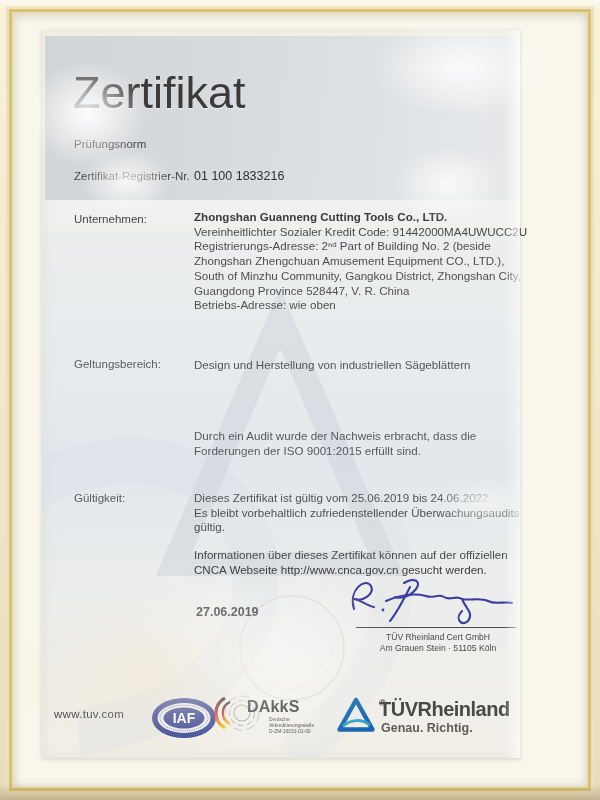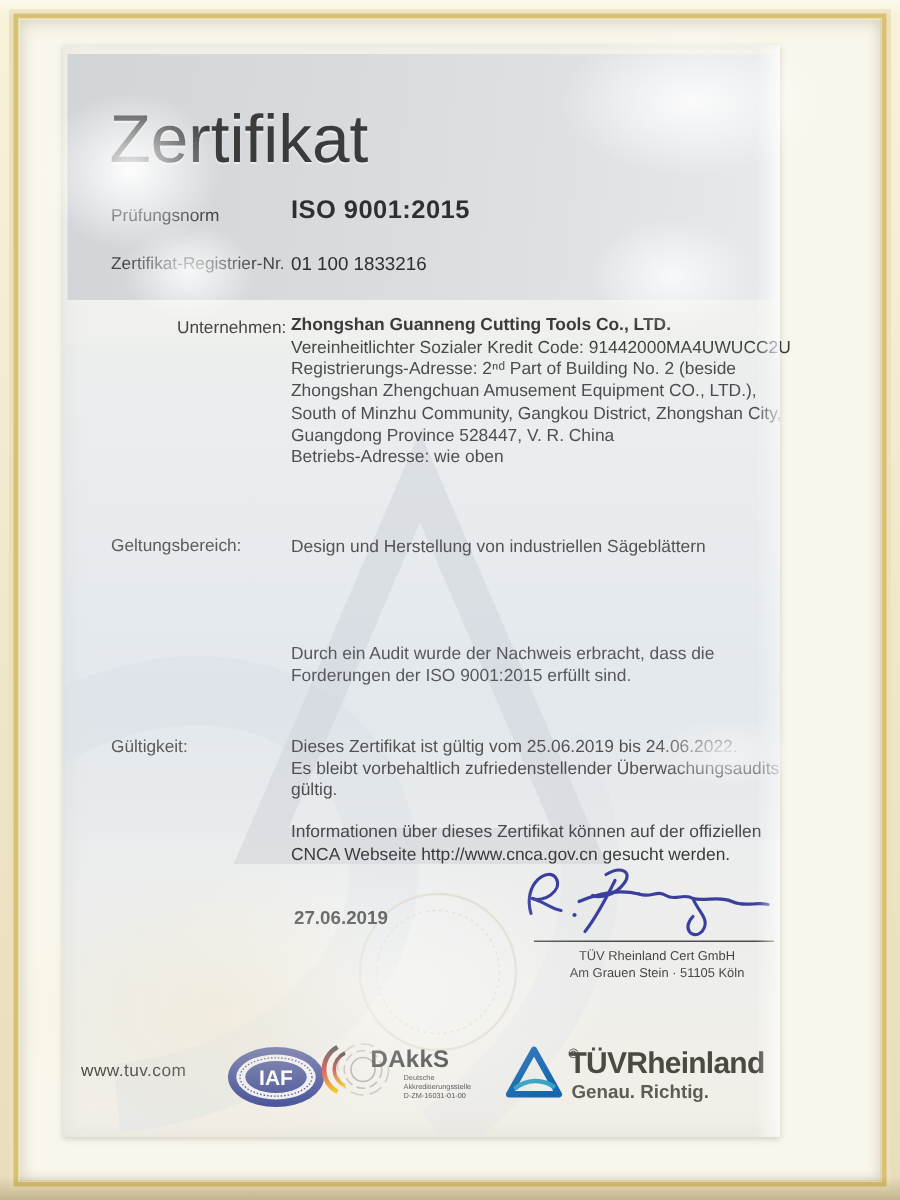--- a/index.html
+++ b/index.html
@@ -26,21 +26,21 @@
   .band{left:3px;right:3px;top:6px;height:164px;
     background:linear-gradient(96deg,#d2d5d8 0%,#d8dbde 38%,#dee1e4 68%,#e7e9eb 100%);}
   .wm{left:0;top:0;width:478px;height:728px;pointer-events:none;}
   .title{left:31px;top:40px;font-size:45px;line-height:1;color:#3b3b3b;letter-spacing:0;
     text-shadow:0 1px 1px rgba(255,255,255,.5);}
   .lbl{font-size:11.5px;color:#454545;white-space:nowrap;}
   .txt{font-size:11.6px;color:#3a3a3a;line-height:14.7px;white-space:nowrap;}
   .bold{font-weight:bold;}
   .l-pruef{left:32px;top:108px;} .v-pruef{left:152px;top:100px;font-size:17px;font-weight:bold;color:#2f2f2f;letter-spacing:.3px;white-space:nowrap;}
   .l-reg{left:32px;top:140px;} .v-reg{left:152px;top:139px;font-size:12.5px;font-weight:normal;color:#2f2f2f;white-space:nowrap;}
-  .l-unt{left:32px;top:183px;margin-left:44px;} .blk-company{left:152px;top:180px;}
+  .l-unt{left:32px;top:183px;} .blk-company{left:152px;top:180px;}
   .l-gel{left:32px;top:328px;} .blk-scope{left:152px;top:328px;}
   .blk-audit{left:152px;top:399px;}
   .l-gue{left:32px;top:462px;} .blk-valid{left:152px;top:461px;}
   .blk-info{left:152px;top:518px;}
   .date{left:154px;top:575px;font-size:12.5px;font-weight:bold;color:#3a3a3a;}
   .sig{left:296px;top:543px;width:182px;height:54px;}
   .sig-line{left:314px;top:597px;width:160px;height:0;border-top:1.2px solid #4c4c4c;}
   .issuer{left:316px;top:602px;width:160px;text-align:center;font-size:8.6px;line-height:10.6px;color:#474747;white-space:nowrap;}
   .website{left:12px;top:678px;font-size:11.5px;color:#393939;letter-spacing:.3px;}
   .iaf{left:108px;top:666px;width:68px;height:44px;}
@@ -77,21 +77,20 @@
       <path d="M238 288 L 132 534 L 344 534 Z" fill="none" stroke="#d3d7db" stroke-width="24" opacity="0.62"></path>
       <g opacity="0.55">
         <circle cx="250" cy="618" r="52" fill="none" stroke="#d6cfbe" stroke-width="1.6"></circle>
         <circle cx="250" cy="618" r="41" fill="none" stroke="#d6cfbe" stroke-width="1" stroke-dasharray="2 2.5"></circle>
       </g>
     </svg>
 
     <div class="title">Zertifikat</div>
 
     <div class="lbl l-pruef">Prüfungsnorm</div>
-    <div class="v-pruef">ISO 9001:2015</div>
 
     <div class="lbl l-reg">Zertifikat-Registrier-Nr.</div>
     <div class="v-reg">01 100 1833216</div>
 
     <div class="lbl l-unt">Unternehmen:</div>
     <div class="txt blk-company">
       <div style="position:static" class="bold">Zhongshan Guanneng Cutting Tools Co., LTD.</div>
       <div style="position:static">Vereinheitlichter Sozialer Kredit Code: 91442000MA4UWUCC2U</div>
       <div style="position:static">Registrierungs-Adresse: 2ⁿᵈ Part of Building No. 2 (beside</div>
       <div style="position:static">Zhongshan Zhengchuan Amusement Equipment CO., LTD.),</div>

